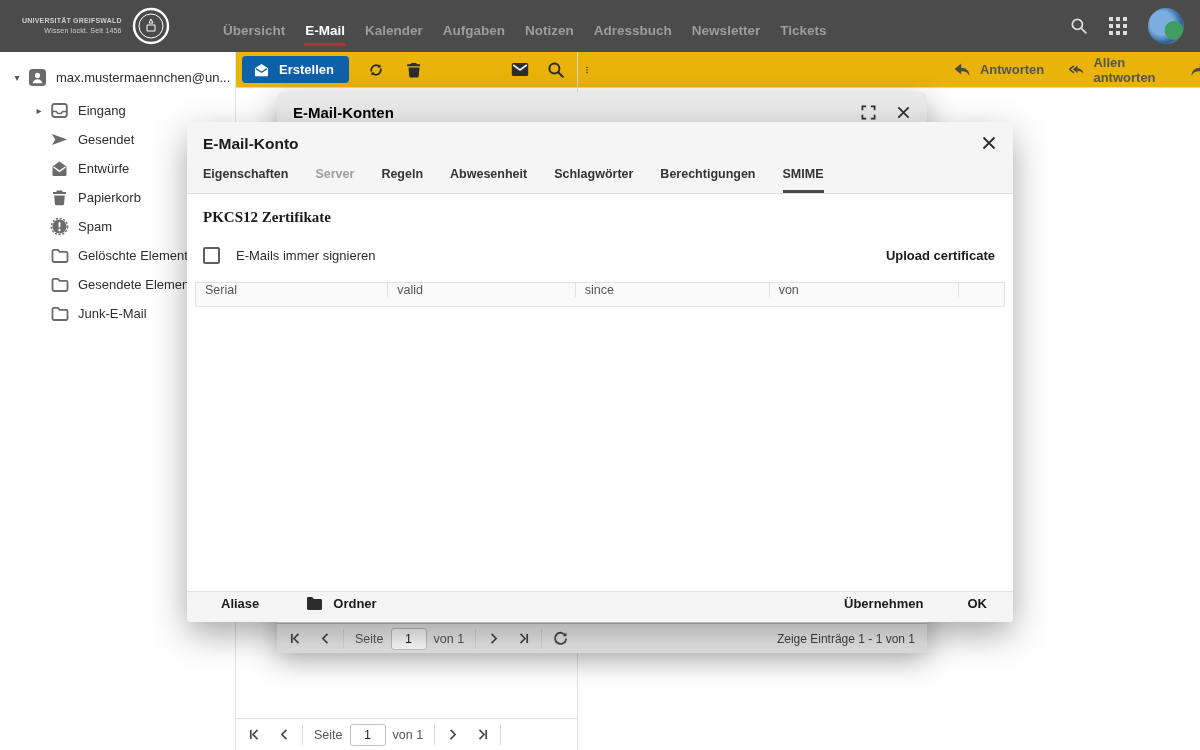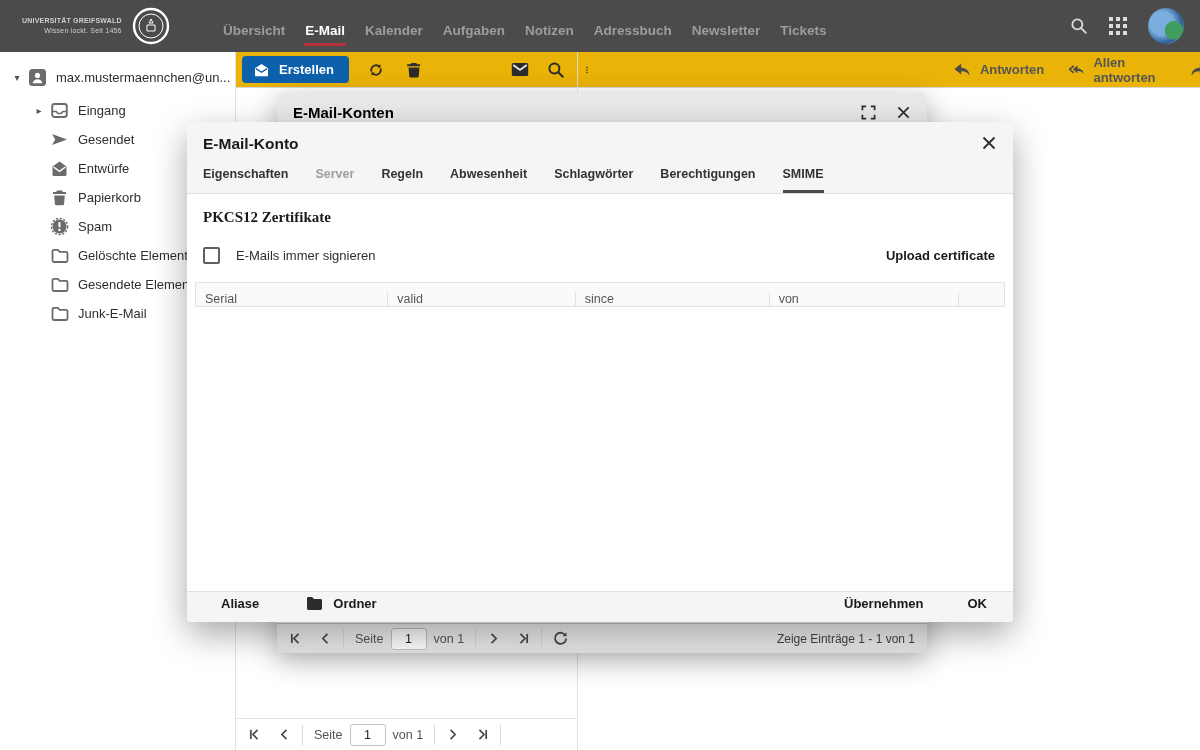--- a/index.html
+++ b/index.html
@@ -73,21 +73,21 @@
   .m-tabs { display:flex; gap:27px; margin-top:14px; }
   .m-tab { font-size:12.5px; font-weight:bold; color:#333; padding-bottom:9px; border-bottom:3px solid transparent; cursor:pointer; }
   .m-tab.active { border-bottom-color:#4a4a4a; }
   .m-tab.disabled { color:#9e9e9e; }
   .m-body { flex:1; background:#fff; overflow:hidden; }
   .smime-heading { font-size:15px; font-weight:bold; color:#1a1a1a; padding:15px 16px 11px;font-family:Liberation Serif, serif; }
   .sign-row { display:flex; align-items:center; padding:7px 16px 15px; }
   .checkbox { width:17px; height:17px; border:2px solid #5f5f5f; border-radius:2px; background:#fff; cursor:pointer; flex:none; }
   .sign-label { font-size:13px; color:#2e2e2e; margin-left:16px; }
   .upload-btn { margin-left:auto; font-size:13px; font-weight:bold; color:#1a1a1a; cursor:pointer; padding:4px 2px; }
-  .cert-table { margin:0 8px; border:1px solid #e2e2e2; background:#fafafa; display:flex; height:25px; align-items:flex-end; }
+  .cert-table { margin:0 8px; border:1px solid #e2e2e2; background:#fafafa; display:flex; height:25px; align-items:flex-start; }
   .cth { font-size:12.5px; color:#555; display:flex; align-items:center; padding-left:9px; border-right:1px solid #e2e2e2; }
   .cth:nth-child(1){ width:23.8%; } .cth:nth-child(2){ width:23.2%; } .cth:nth-child(3){ width:24.0%; } .cth:nth-child(4){ width:23.4%; } .cth:nth-child(5){ flex:1; border-right:none; }
   .m-foot { flex:none; height:31px; background:#f5f5f5; border-top:1px solid #e2e2e2; display:flex; align-items:center; font-size:13px; font-weight:bold; color:#1a1a1a; padding:0 26px 8px 34px; border-radius:0 0 3px 3px; }
   .foot-btn { cursor:pointer; white-space:nowrap; }
   .ordner-grp { display:flex; align-items:flex-end; gap:10px; margin-left:47px; cursor:pointer; }
   .ordner-grp .fi { width:17px; height:15px; color:#2c2c2c; }
   .foot-apply { margin-left:auto; } .foot-ok { margin-left:44px; }
 </style>
 </head>
 <body>

